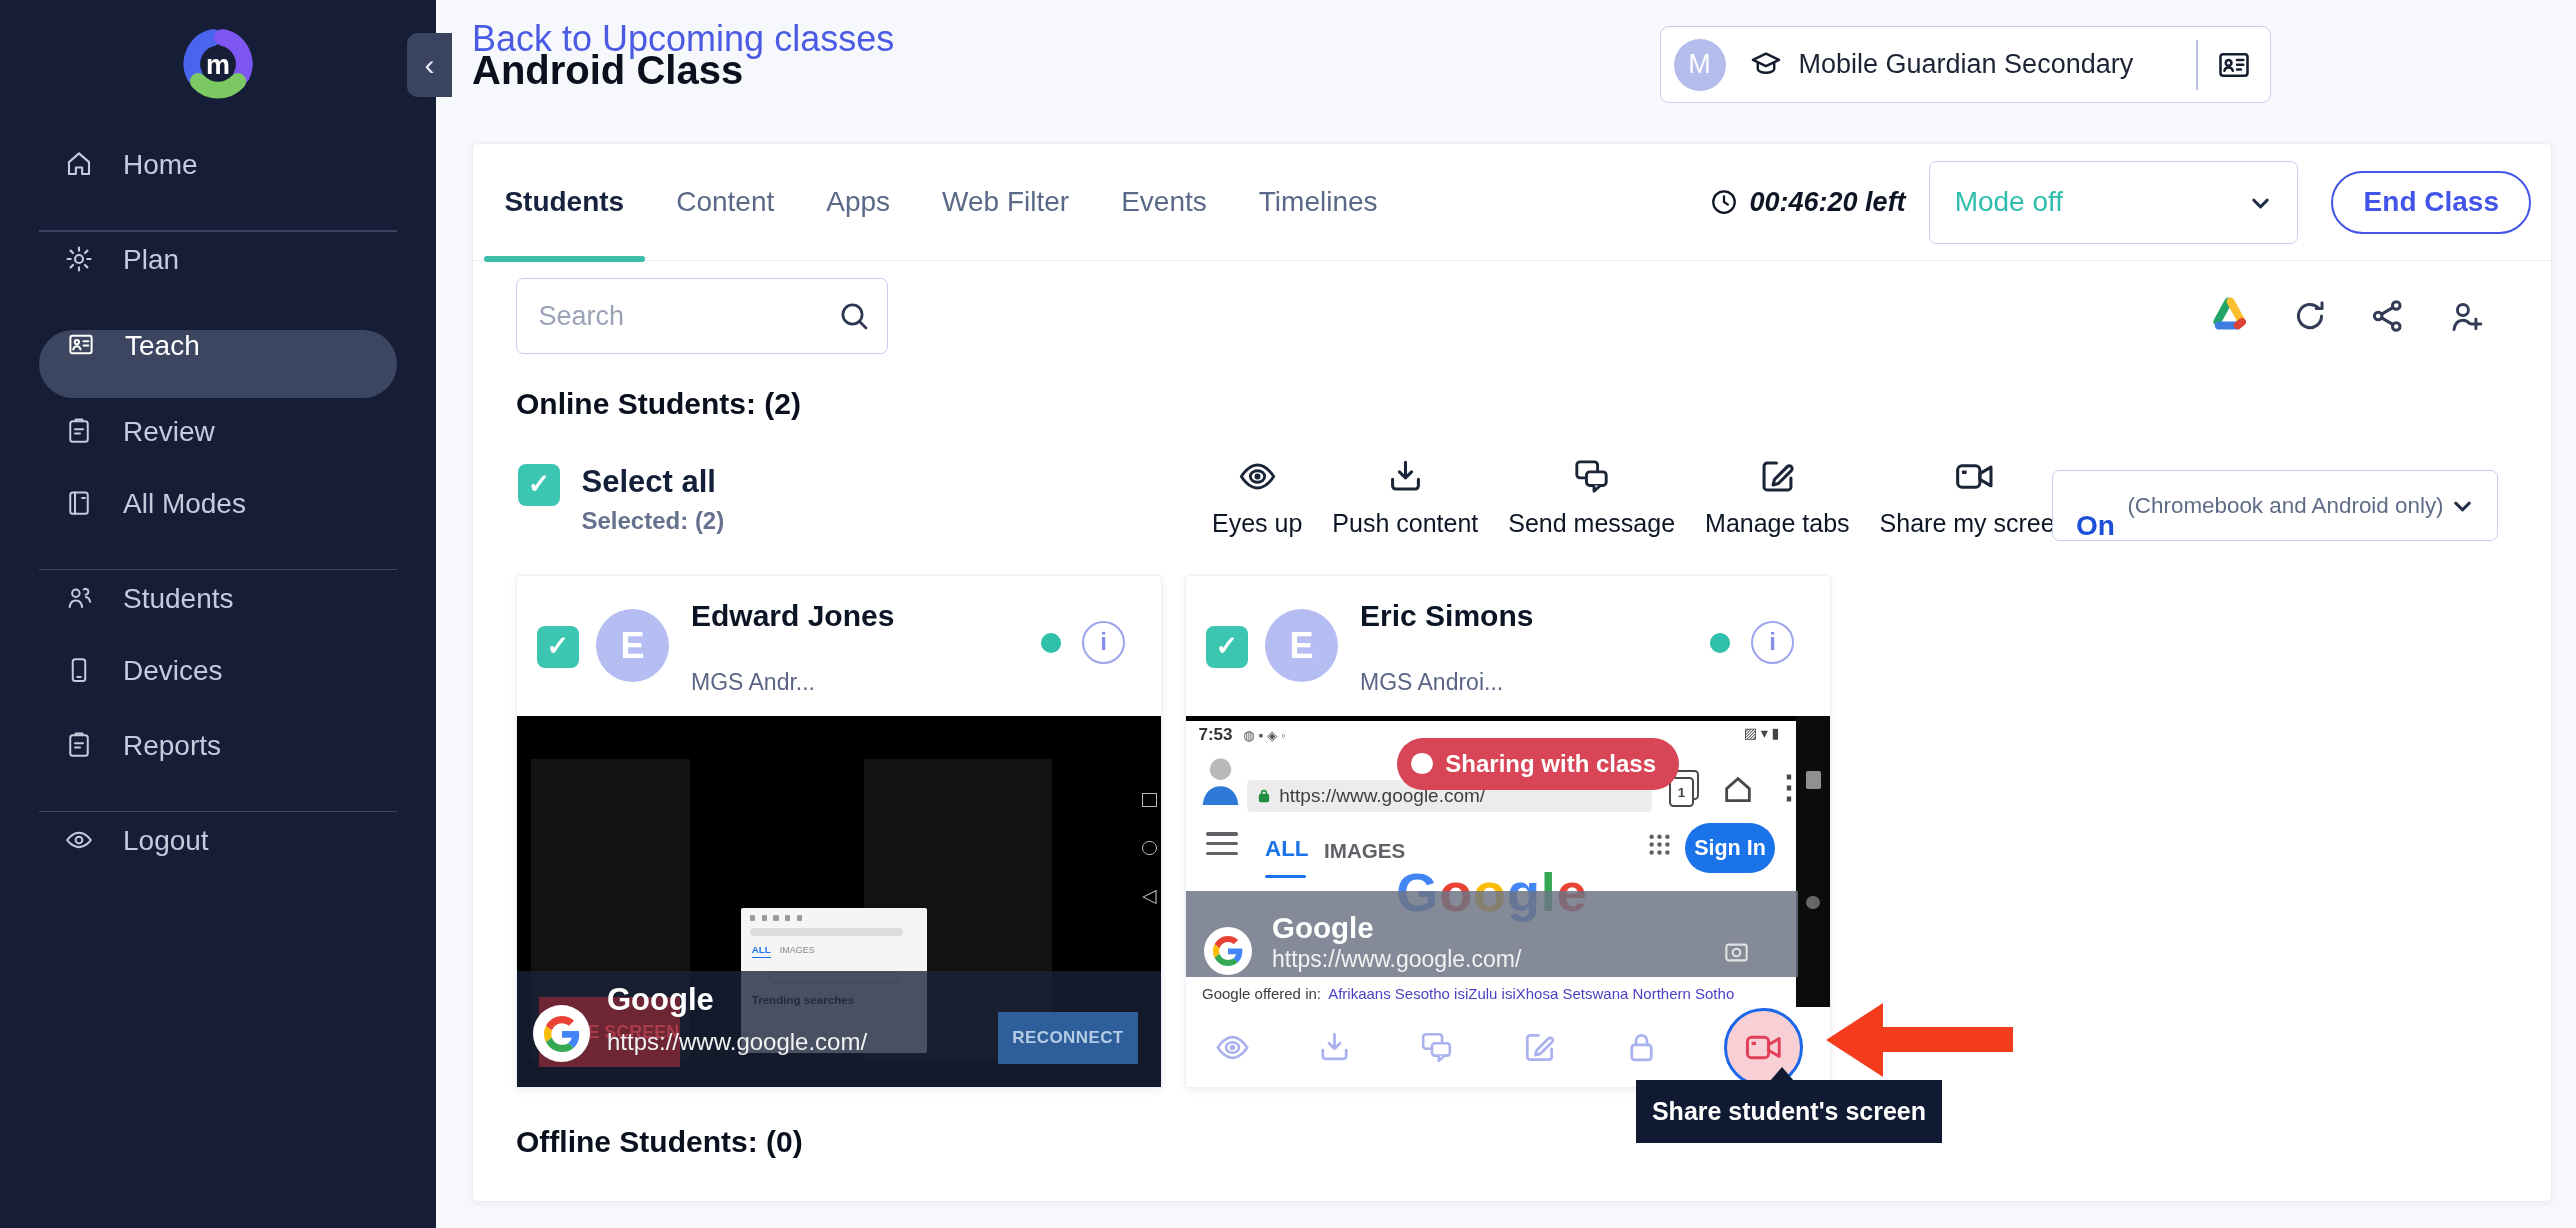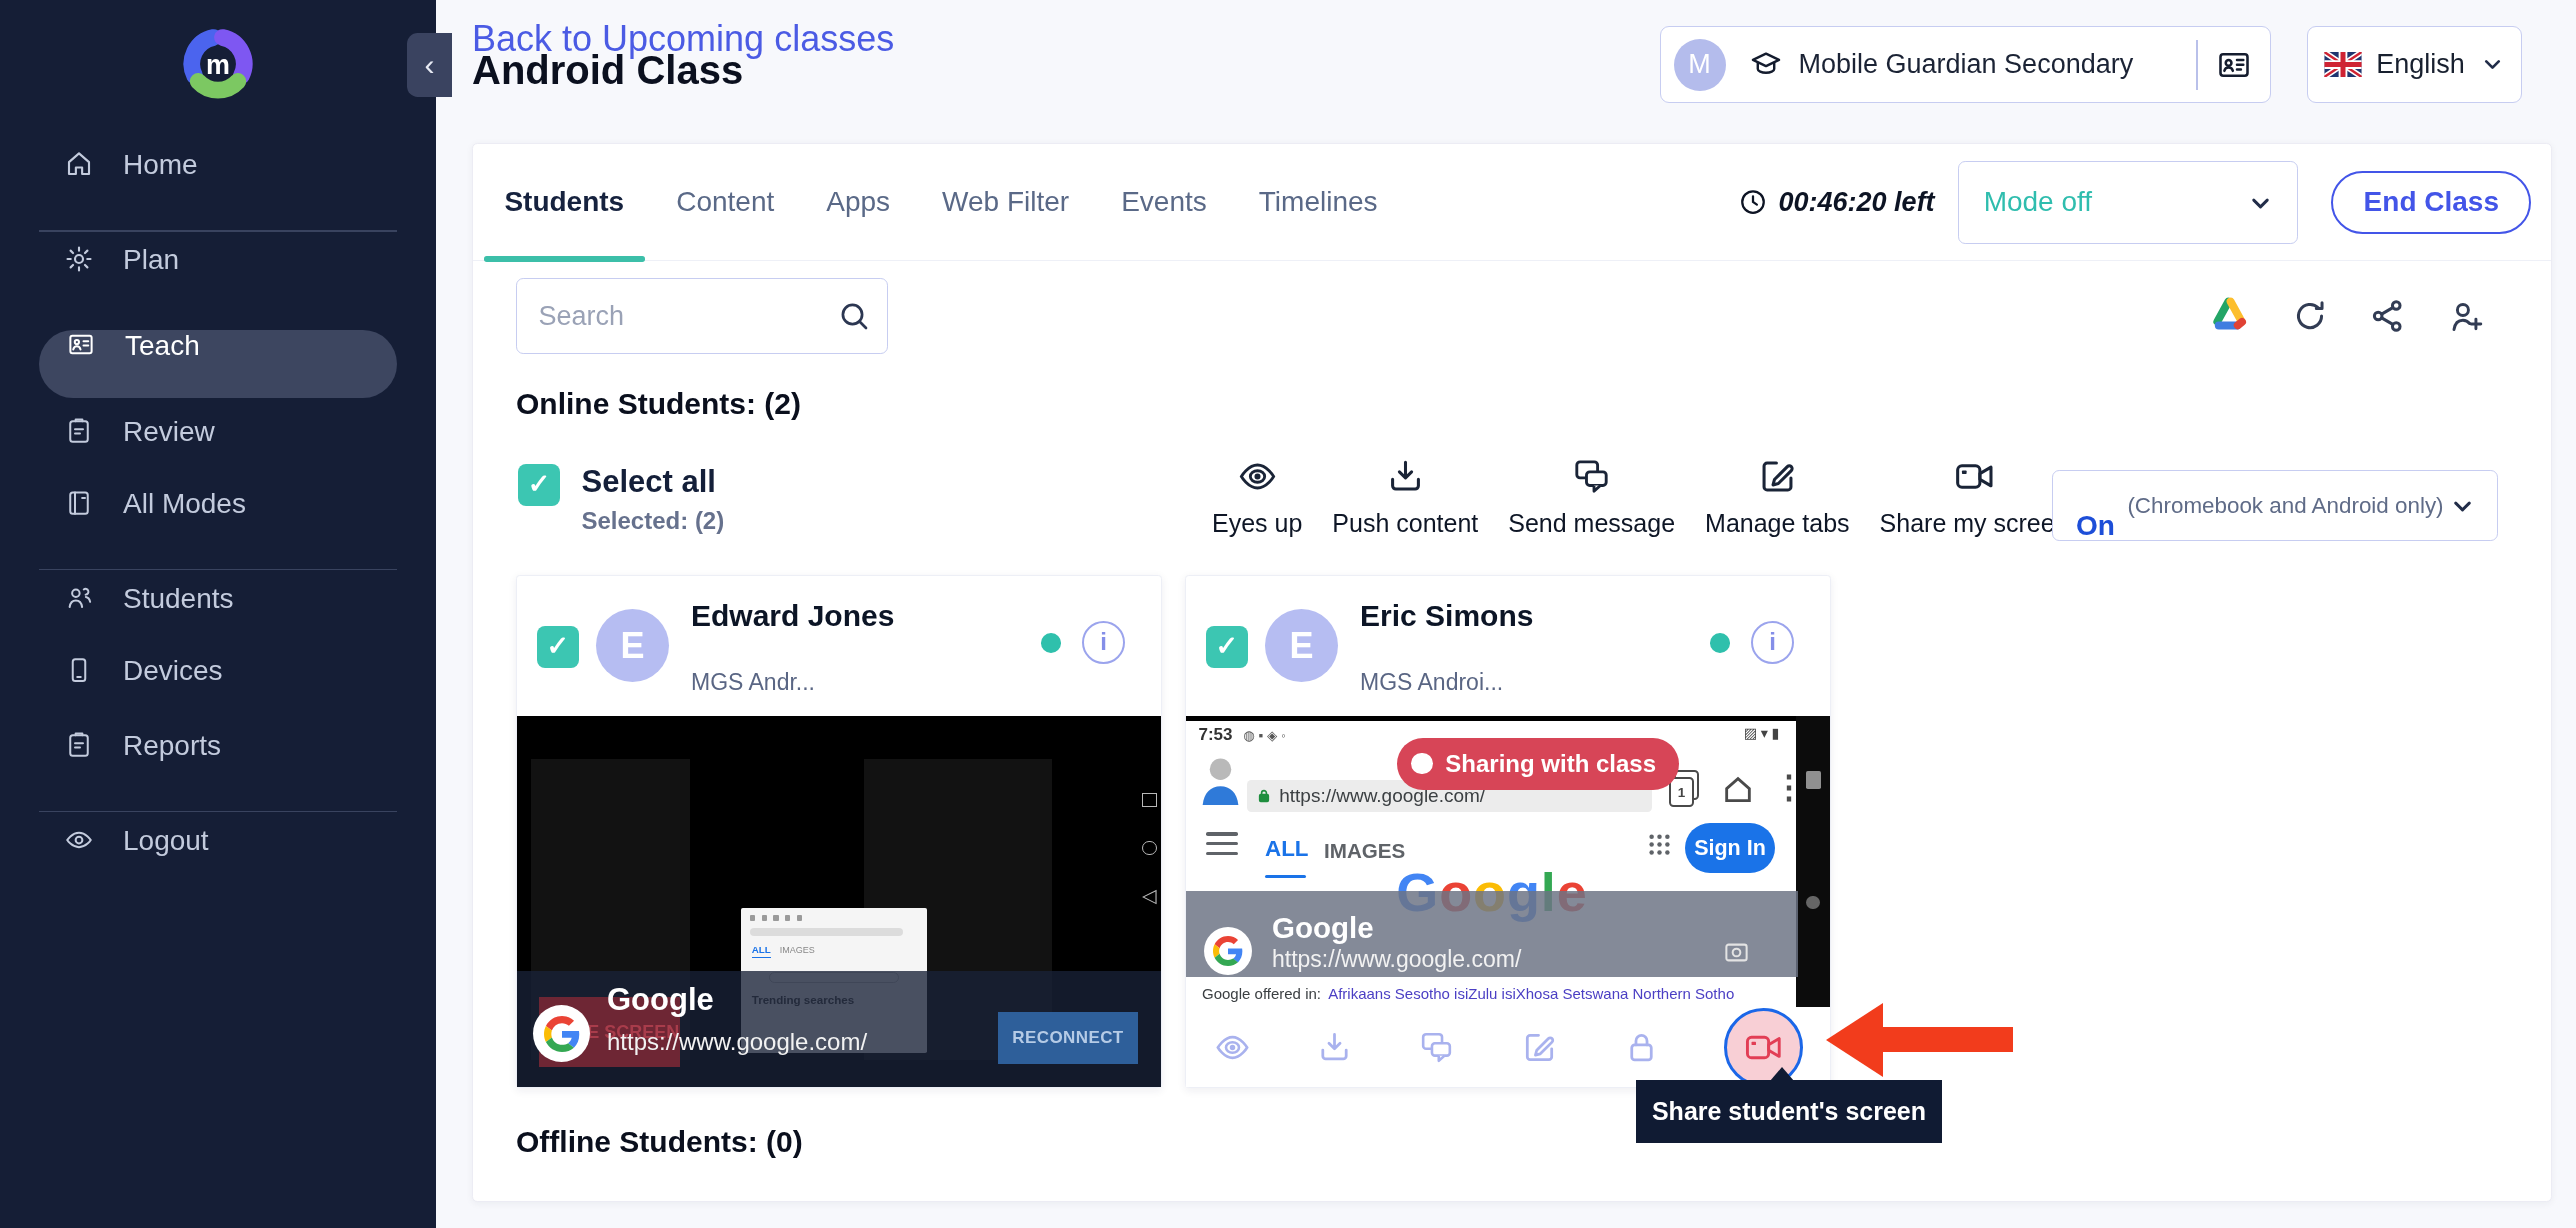--- a/index.html
+++ b/index.html
@@ -36,21 +36,21 @@
   
   .card{position:absolute;left:36px;top:143px;width:2080px;height:1059px;background:#fff;border:0.9px solid #ececf4;border-radius:5.4px;box-shadow:0 1.8px 7.2px rgba(20,30,60,.05);}
   .tabsrow{position:absolute;left:0;top:0;right:0;height:117px;border-bottom:1.8px solid #eef0f7;display:flex;align-items:center;padding-left:5.4px;}
   .tab{position:relative;height:100%;display:flex;align-items:center;padding:0 26px;font-size:28px;color:#5a6987;font-weight:500;cursor:pointer;}
   .tab.active{color:#16223e;font-weight:700;}
   .tab.active::after{content:"";position:absolute;left:5.4px;right:5.4px;bottom:-1.8px;height:6.3px;background:#3cbfa9;border-radius:2.7px;}
   .tabsright{margin-left:auto;display:flex;align-items:center;gap:23px;padding-right:19.7px;}
   .clockwrap{display:flex;align-items:center;gap:10.7px;color:#0d1424;font-style:italic;}
   .clockicon{width:30px;height:30px;}
   .timeleft{font-size:27px;font-weight:600;}
-  .modeselect{width:340px;height:83px;border:1.8px solid #c7cdf1;border-radius:7.2px;display:flex;align-items:center;justify-content:space-between;padding:0 25px;cursor:pointer;background:#fff;}
+  .modeselect{width:369px;height:83px;border:1.8px solid #c7cdf1;border-radius:7.2px;display:flex;align-items:center;justify-content:space-between;padding:0 25px;cursor:pointer;background:#fff;}
   .modeval{font-size:28px;color:#2fbdae;font-weight:500;}
   .endclass{width:200px;height:63px;border:2.7px solid #4355e8;border-radius:32px;color:#4355e8;font-size:28px;font-weight:700;display:flex;align-items:center;justify-content:center;margin-left:10.7px;cursor:pointer;background:#fff;}
   
   .searchbox{position:absolute;left:43px;top:134px;width:372px;height:76px;}
   .searchbox input{width:100%;height:100%;border:1.8px solid #c7cdf1;border-radius:7.2px;font-size:27px;color:#333;padding:0 57px 0 21.5px;outline:none;font-family:inherit;}
   .searchbox input::placeholder{color:#9aa2b6;}
   .searchicon{position:absolute;right:16px;top:19.7px;width:36px;height:36px;color:#2c3752;}
   .hdricons{position:absolute;top:150px;right:66px;display:flex;align-items:center;gap:40px;}
   .hicon{width:38px;height:38px;color:#323c54;cursor:pointer;}
   .hicon.drive{width:43px;height:43px;}
@@ -453,33 +453,20 @@
         </span>
       <span class="schoolname">Mobile Guardian Secondary</span>
       <div class="vdiv"></div>
       <span class="idicon">
           <svg width="36" height="36" viewBox="0 0 40 40">
             <use href="#i-idcard"></use>
           </svg>
         </span>
     </div>
 
-    <div class="langbox">
-      <span>
-          <svg width="38" height="25" viewBox="0 0 42 28">
-            <use href="#i-flag"></use>
-          </svg>
-        </span>
-      <span class="langlabel">English</span>
-      <span class="chev">
-          <svg width="25" height="25" viewBox="0 0 28 28">
-            <use href="#i-chevdown"></use>
-          </svg>
-        </span>
-    </div>
 
     <div class="card">
 
       <div class="tabsrow">
         <div class="tab active">
             <span>Students</span>
           </div>
         <div class="tab">
             <span>Content</span>
           </div>

